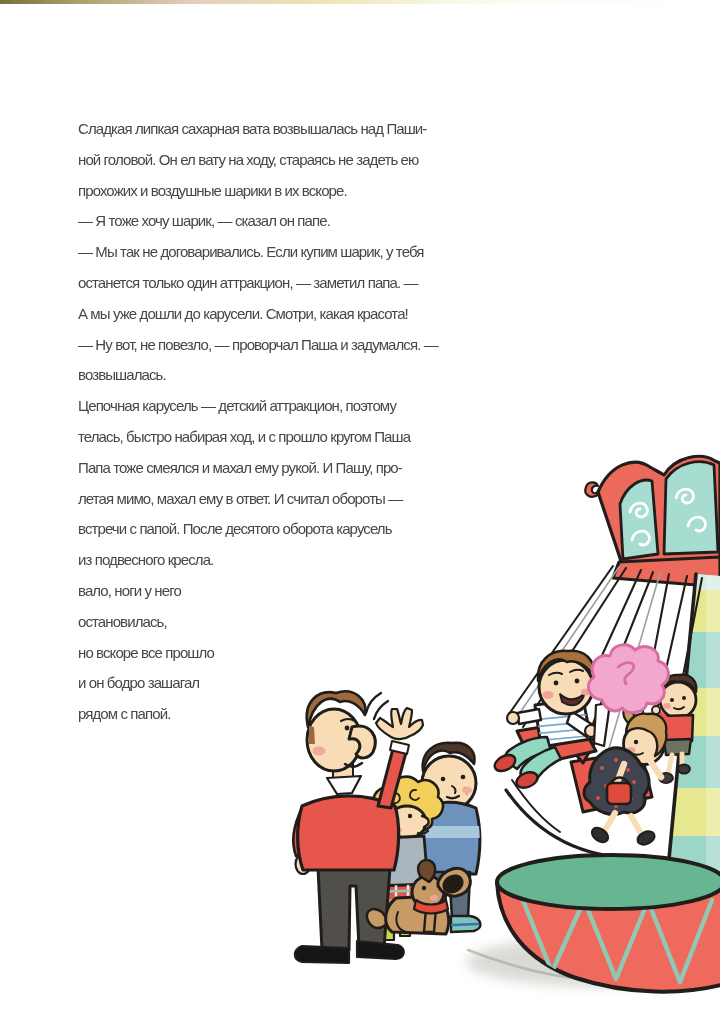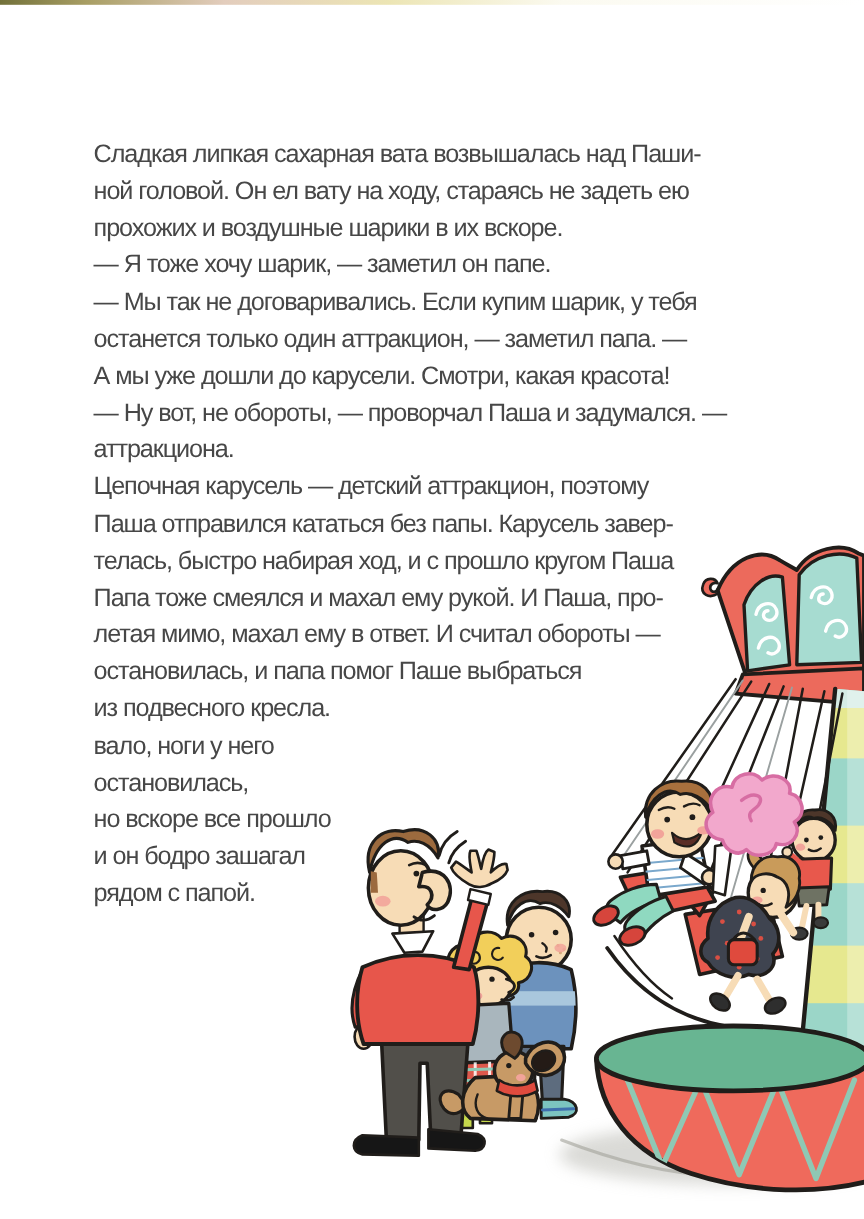--- a/index.html
+++ b/index.html
@@ -1,46 +1,45 @@
 <!DOCTYPE html>
 <html style="--text: #474747; --ink: #201d1a; --red-canopy: #ec6a5c; --teal-panel: #a7dcd1; --col-teal: #9bd6c8; --col-light: #d5ece5; --band-yellow: #e6e88f; --zigzag-teal: #8fc8b4; --base-green: #68b592; --red-drum: #ef6a5c; --red-seat: #e95a4d; --mint: #8fd9c0; --shoe-red: #d6453c; --stripe-blue: #7aa8cc; --candy-pink: #f2a8cc; --candy-outline: #d76da3; --dress-dark: #3f4450; --dot-red: #d94f43; --red-bag: #df4a3d; --hair-sandy: #c99b5a; --hair-boy: #a8703d; --hair-dark: #4d362a; --hair-father: #9c6a3e; --hair-blonde: #f2cf5a; --flesh: #f7dcb6; --blush: #f2a49a; --sweater-red: #e7564b; --pants-gray: #514f4a; --girl-top: #a9b6bd; --skirt-red: #dd584c; --tights-lime: #c6d84c; --sweater-blue: #6c92bd; --stripe-light: #a9c7dd; --pants-blue: #5d6c7e; --sneaker-teal: #7cc4c0; --red-shirt: #e8584c; --shorts-olive: #6e7263; --dog-tan: #c79a66; --dog-ear: #6d4a2f; --collar-red: #e04b3e;"><head>
 <meta charset="utf-8">
 <style>
   html,body{margin:0;padding:0;background:#e9e9e9;}
   .page{position:relative;width:720px;height:1016px;background:#ffffff;overflow:hidden;
         font-family:"Liberation Sans",sans-serif;}
   .top-edge{position:absolute;top:0;left:0;width:720px;height:4px;}
-  .story{position:absolute;left:78px;top:114px;font-size:21px;line-height:30.8px;
+  .story{position:absolute;left:78px;top:114px;font-size:15px;line-height:30.8px;
          letter-spacing:-0.9px;color:var(--text,#474747);white-space:nowrap;}
   .story .line{height:30.8px;}
   svg.illu{position:absolute;left:0;top:0;width:720px;height:1016px;}
   svg.illu *{stroke-linejoin:round;stroke-linecap:round;}
 </style>
 </head>
 <body>
 
 <div class="page">
   <div class="top-edge" style="background: linear-gradient(90deg, rgb(114, 113, 58) 0%, rgb(168, 158, 100) 10%, rgb(227, 205, 189) 26%, rgb(236, 229, 180) 45%, rgb(251, 250, 240) 65%, rgb(255, 255, 255) 100%);"></div>
 
   <div class="story">
     <div class="line">Сладкая липкая сахарная вата возвышалась над Паши-</div>
     <div class="line">ной головой. Он ел вату на ходу, стараясь не задеть ею</div>
     <div class="line">прохожих и воздушные шарики в их вскоре.</div>
-    <div class="line">— Я тоже хочу шарик, — заметил он папе.</div>
+    <div class="line">— Я тоже хочу шарик, — сказал он папе.</div>
     <div class="line">— Мы так не договаривались. Если купим шарик, у тебя</div>
     <div class="line">останется только один аттракцион, — заметил папа. —</div>
     <div class="line">А мы уже дошли до карусели. Смотри, какая красота!</div>
-    <div class="line">— Ну вот, не обороты, — проворчал Паша и задумался. —</div>
-    <div class="line">аттракциона.</div>
+    <div class="line">— Ну вот, не повезло, — проворчал Паша и задумался. —</div>
+    <div class="line">возвышалась.</div>
     <div class="line">Цепочная карусель — детский аттракцион, поэтому</div>
-    <div class="line">Паша отправился кататься без папы. Карусель завер-</div>
     <div class="line">телась, быстро набирая ход, и с прошло кругом Паша</div>
-    <div class="line">Папа тоже смеялся и махал ему рукой. И Паша, про-</div>
+    <div class="line">Папа тоже смеялся и махал ему рукой. И Пашу, про-</div>
     <div class="line">летая мимо, махал ему в ответ. И считал обороты —</div>
-    <div class="line">остановилась, и папа помог Паше выбраться</div>
+    <div class="line">встречи с папой. После десятого оборота карусель</div>
     <div class="line">из подвесного кресла.</div>
     <div class="line">вало, ноги у него</div>
     <div class="line">остановилась,</div>
     <div class="line">но вскоре все прошло</div>
     <div class="line">и он бодро зашагал</div>
     <div class="line">рядом с папой.</div>
   </div>
 
   <svg class="illu" viewBox="0 0 720 1016">
     <defs>

